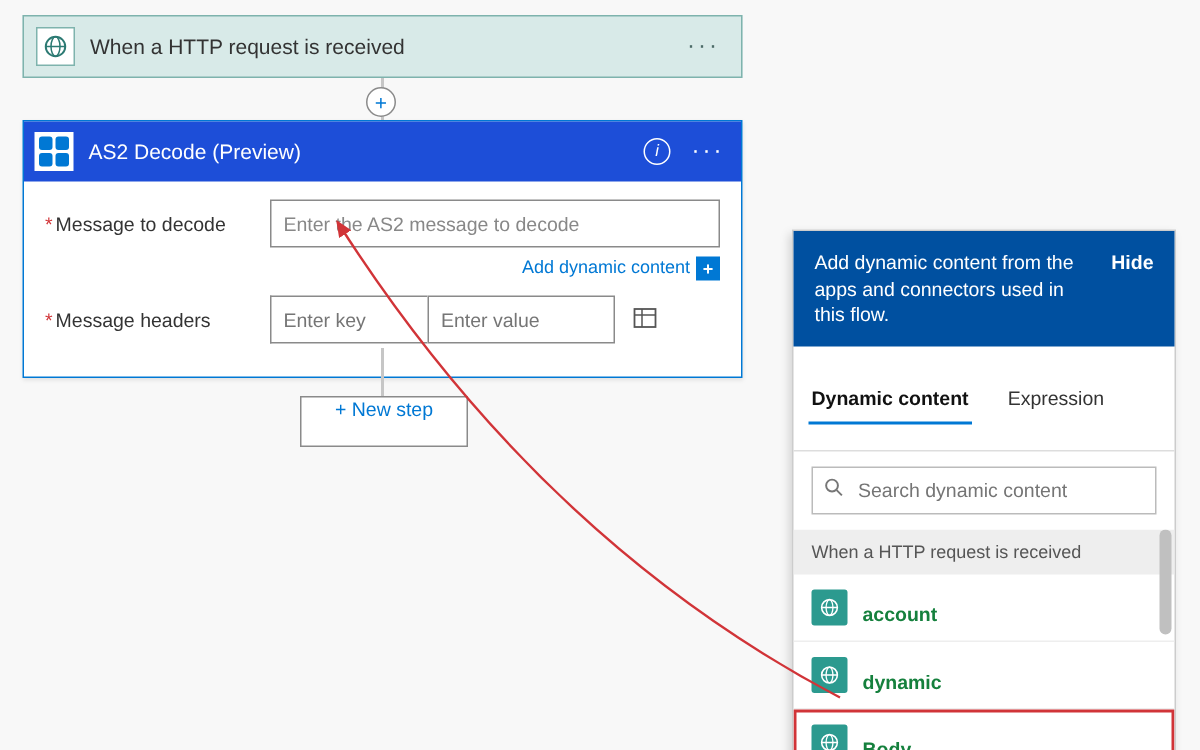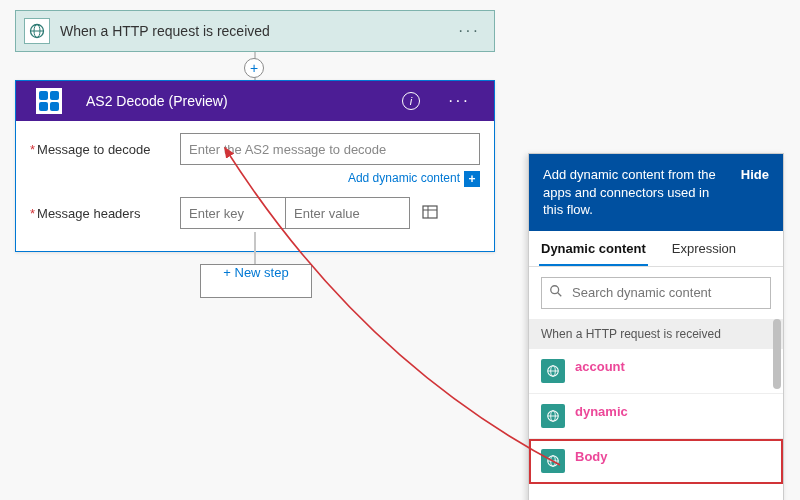--- a/index.html
+++ b/index.html
@@ -22,22 +22,22 @@
     background:#fff; border:1px solid #8a8a8a; color:#0078d4; display:flex; align-items:center;
     justify-content:center; font-size:14px; cursor:pointer; z-index:2;
   }
 
   
   .action-card {
     position:absolute; left:15px; top:80px; width:480px; background:#fff;
     border:1px solid #0078d4; box-shadow:0 1px 3px rgba(0,0,0,0.1);
   }
   .action-header {
-    height:40px; background:#4c1d95; display:flex; align-items:center; padding:0 20px;
-    gap:24px; color:#fff;
+    height:40px; background:#1d4ed8; display:flex; align-items:center; padding:0 7px;
+    gap:10px; color:#fff;
   }
   .action-icon {
     width:26px; height:26px; background:#fff;
     display:grid; grid-template-columns:1fr 1fr; grid-template-rows:1fr 1fr; gap:2px; padding:3px;
   }
   .action-icon span { background:#0078d4; border-radius:2px; }
   .action-title { flex:1; font-size:14px; }
   .preview { font-weight:normal; }
   .info-icon {
     width:18px; height:18px; border:1.5px solid #fff; border-radius:50%;
@@ -78,40 +78,40 @@
     background:#fff; border:1px solid #ccc; box-shadow:-2px 2px 6px rgba(0,0,0,0.15);
     display:flex; flex-direction:column;
   }
   .dc-head {
     background:#0050a0; color:#fff; padding:12px 14px; font-size:13px; line-height:1.35;
     display:flex; gap:8px;
   }
   .dc-head-text { flex:1; }
   .dc-hide { font-weight:600; cursor:pointer;margin-left:16px; }
 
-  .dc-tabs { display:flex; border-bottom:1px solid #ddd; padding:0 10px; gap:22px; }
+  .dc-tabs { display:flex; border-bottom:1px solid #ddd; padding:17px 10px; gap:22px; }
   .dc-tab { font-size:13px; padding:10px 2px 8px 2px; color:#333; cursor:pointer; }
   .dc-tab.active { font-weight:600; border-bottom:2px solid #0078d4; color:#111; }
 
   .dc-search-wrap { padding:10px 12px; }
   .dc-search {
     width:100%; height:32px; border:1px solid #bbb; padding:0 8px 0 30px; font-size:13px;
     background:#fff;
   }
   .dc-search-box { position:relative; }
   .dc-search-icon { position:absolute; left:8px; top:7px; color:#777; font-size:14px; }
 
   .dc-scroll { flex:1; overflow:hidden; position:relative; }
   .dc-scrollbar { position:absolute; right:2px; top:0; width:8px; height:100%; }
   .dc-scrollbar-thumb { position:absolute; right:0; top:0; width:8px; height:70px; background:#c0c0c0; border-radius:4px; }
 
   .dc-group-head { background:#eee; color:#555; font-size:12px; padding:8px 12px; }
   .dc-item {
-    display:flex; align-items:flex-start; gap:10px; padding:10px 12px;
-    border-bottom:1px solid #eee; font-size:13px; color:#ec4899; cursor:pointer;
+    display:flex; align-items:flex-end; gap:10px; padding:10px 12px;
+    border-bottom:1px solid #eee; font-size:13px; color:#15803d; cursor:pointer;
   }
   .dc-item-icon {
     width:24px; height:24px; background:#2c9a8f; color:#fff; display:flex;
     align-items:center; justify-content:center; font-size:13px; border-radius:2px;
   }
   .dc-item.highlight { outline:2px solid #d13438; outline-offset:-2px; }
 
   
   .red-arrow { position:absolute; left:0; top:0; pointer-events:none; }
 </style>

